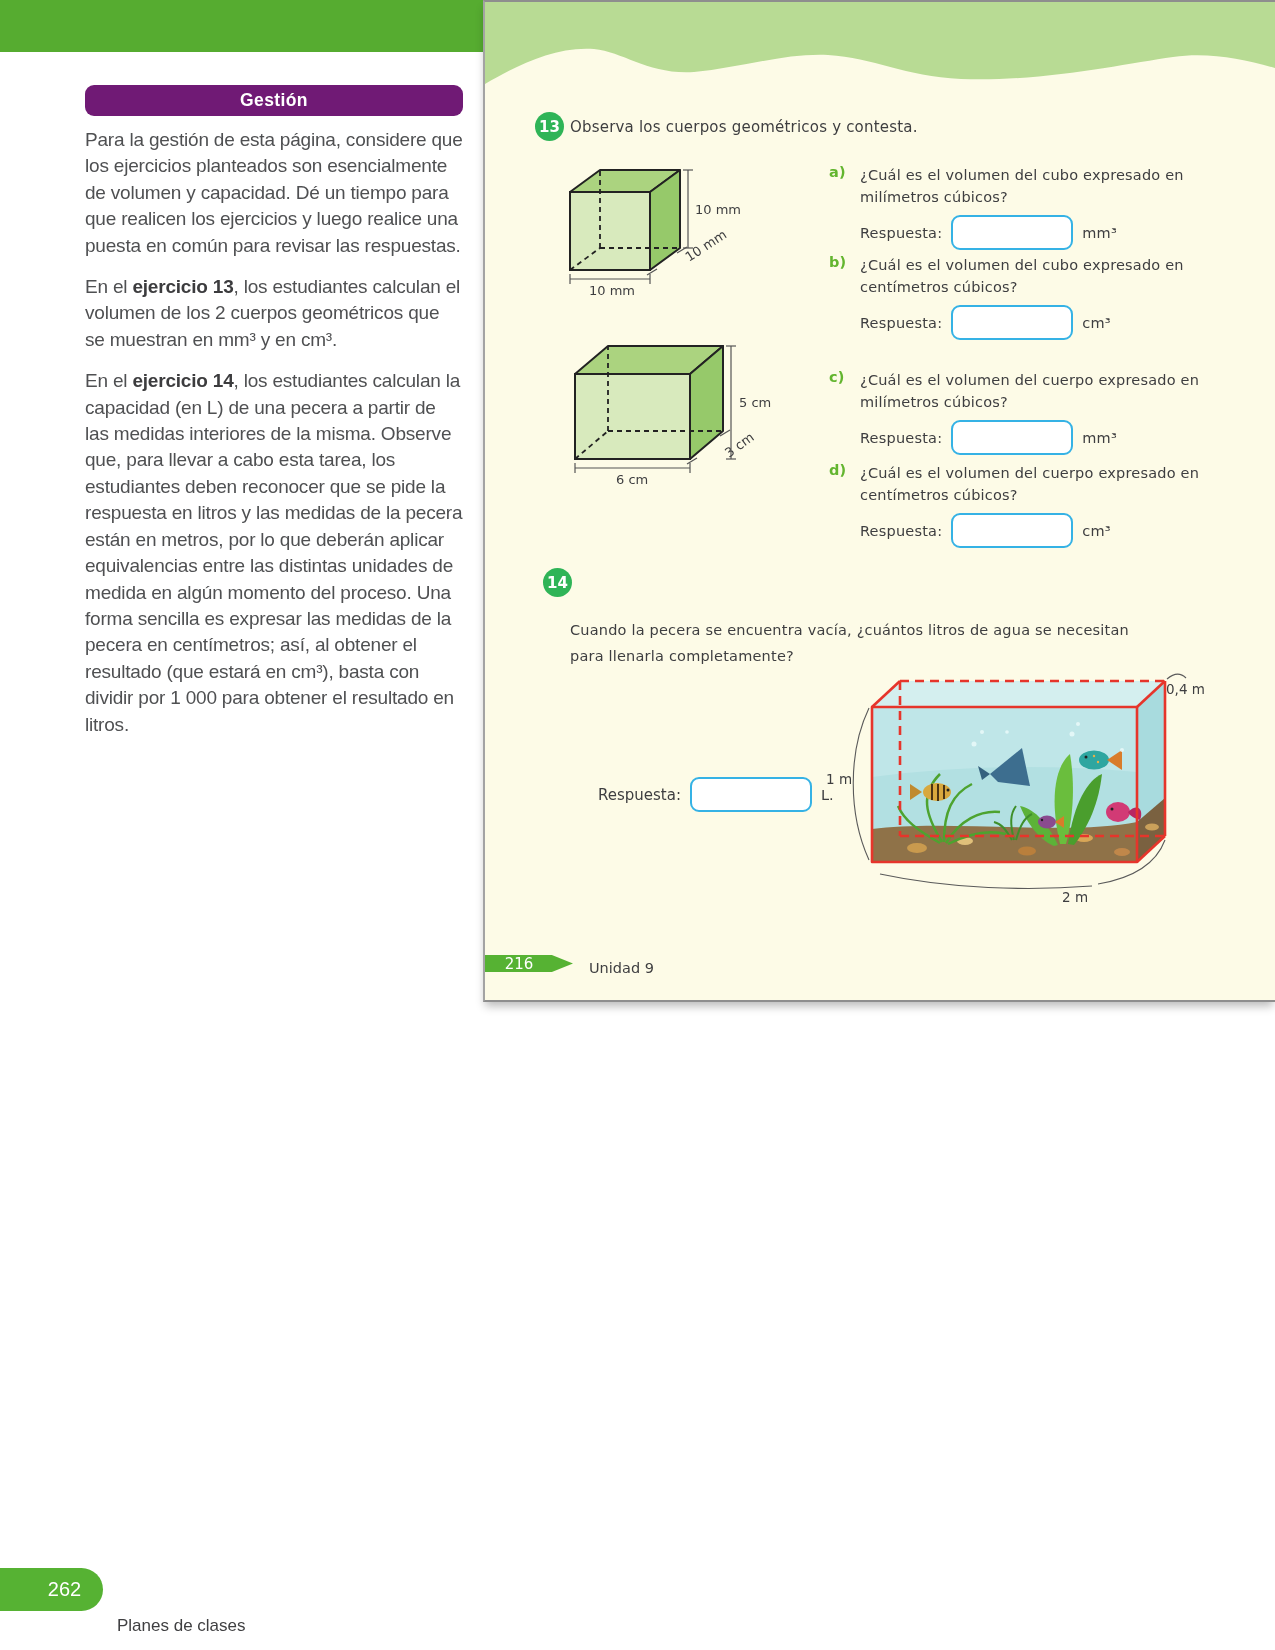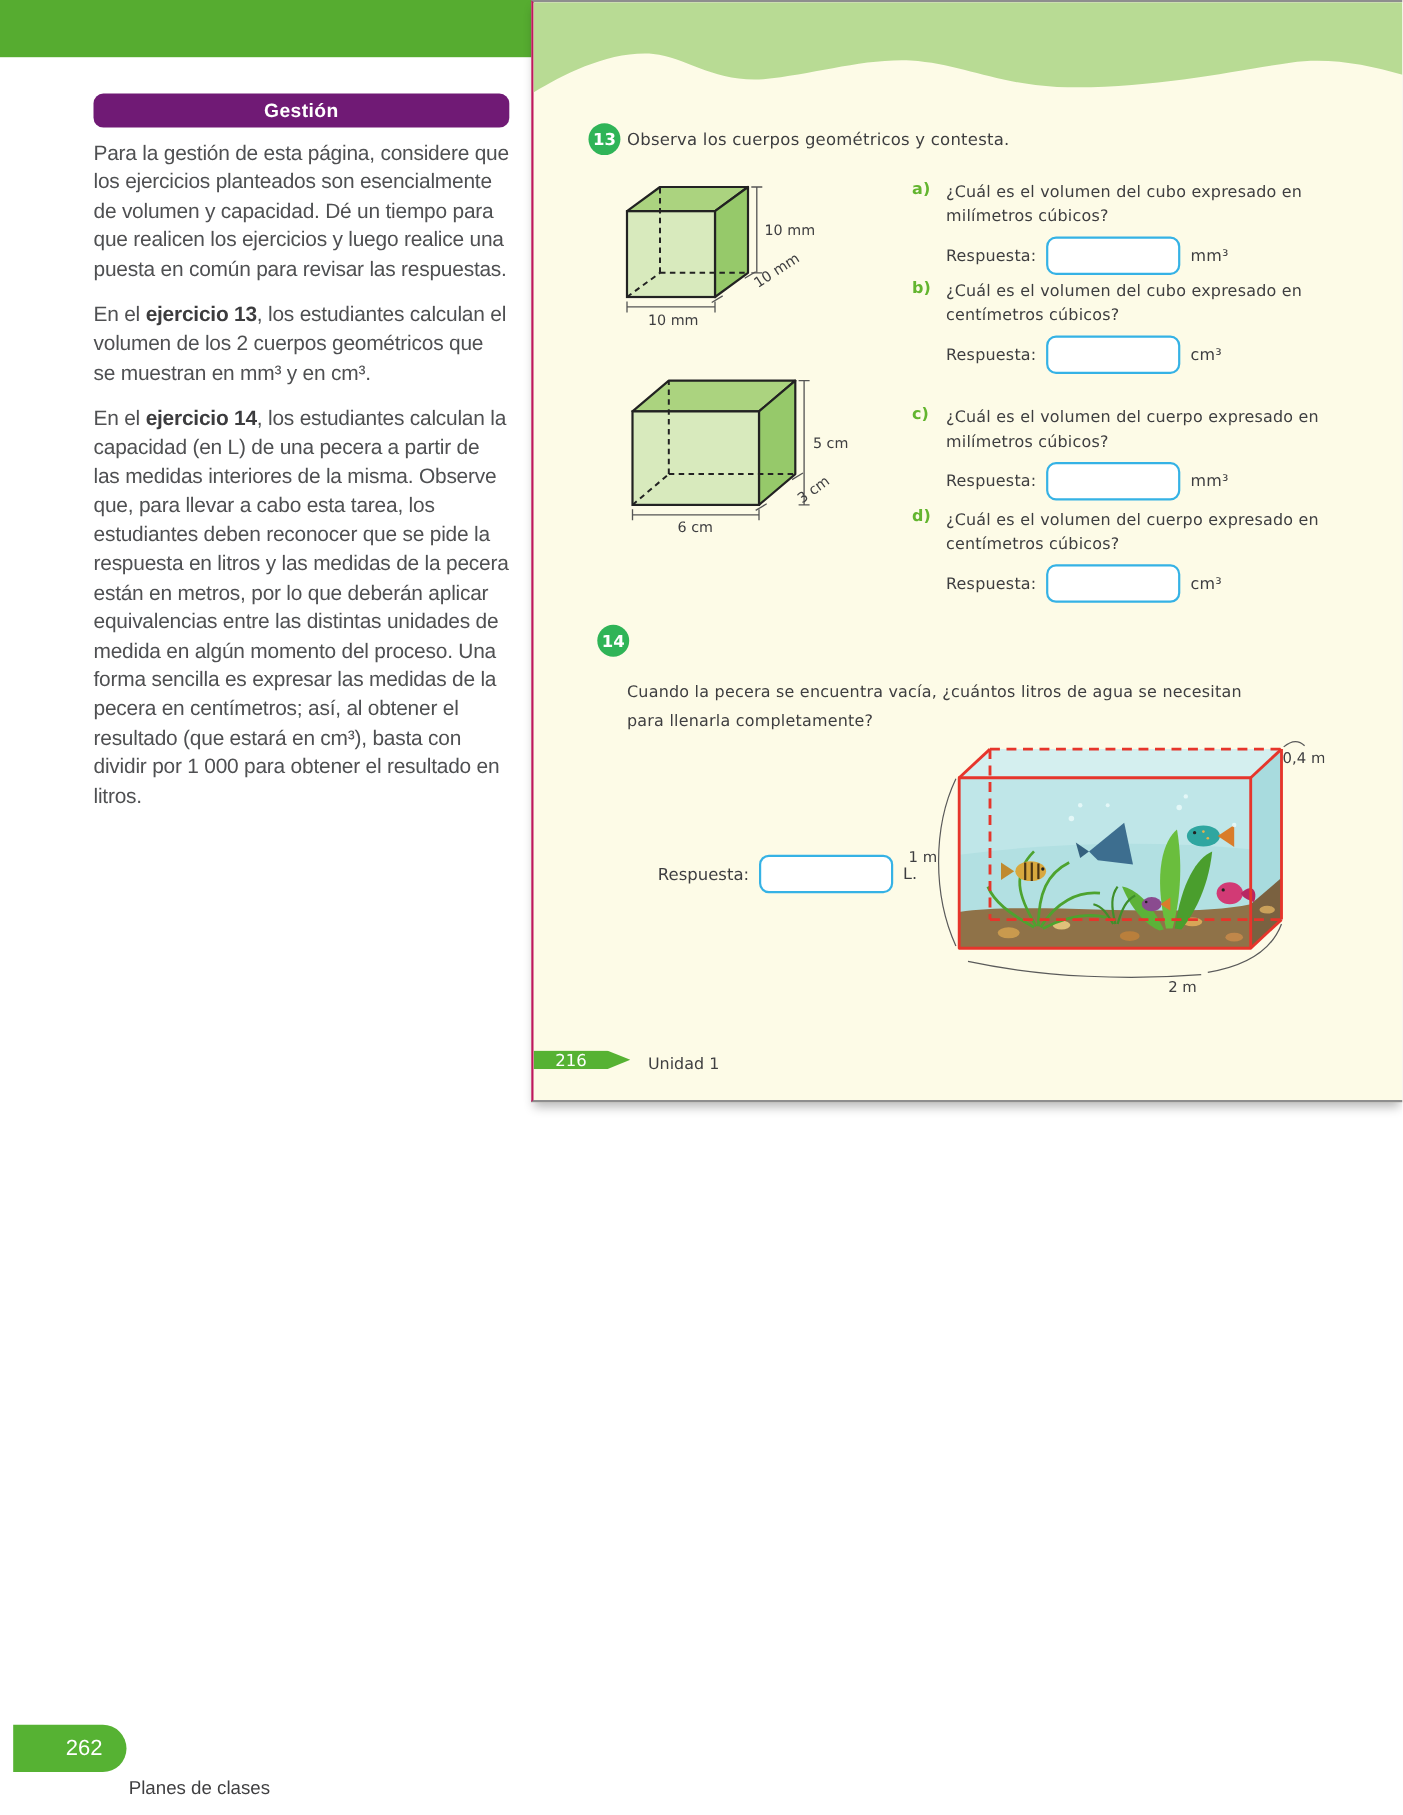--- a/index.html
+++ b/index.html
@@ -12,29 +12,29 @@
   .teacher-col{position:absolute;left:85px;top:85px;width:378px;color:#4f5052;}
   .gestion-box{
     height:31px;border-radius:9px;background:#701a75;color:#ffffff;
     font-size:17.5px;font-weight:bold;letter-spacing:.4px;
     display:flex;align-items:center;justify-content:center;margin-bottom:11px;
   }
   .teacher-col p{margin:0 0 15px 0;font-size:19px;line-height:26.4px;letter-spacing:-0.2px;}
   .teacher-col b{color:#3c3c3e;}
   
   .t-footer-badge{
-    position:absolute;left:12px;top:1568px;width:103px;height:43px;background:#56b233;
+    position:absolute;left:0;top:1568px;width:103px;height:43px;background:#56b233;
     border-radius:0 22px 22px 0;color:#fff;font-size:20px;
     display:flex;align-items:center;justify-content:center;padding-left:26px;box-sizing:border-box;
   }
   .t-footer-label{position:absolute;left:117px;top:1616px;font-size:17px;color:#3f3f41;}
   
   .student-page{
     position:absolute;left:483px;top:0;width:792px;height:1002px;box-sizing:border-box;
-    background:#fdfbe7;border-left:2px solid #be185d;border-top:2px solid #8e8e8e;
+    background:#fdfbe7;border-left:2px solid #a3a3a3;border-top:2px solid #8e8e8e;
     border-bottom:2px solid #8e8e8e;box-shadow:0 6px 9px -2px rgba(0,0,0,.28);
     font-family:"DejaVu Sans",sans-serif;color:#3e3e40;
   }
   .wave{position:absolute;left:0;top:0;}
   .num-badge{
     position:absolute;width:29px;height:29px;border-radius:50%;background:#2fb457;
     color:#fff;font-weight:bold;font-size:15px;display:flex;align-items:center;justify-content:center;
   }
   .prompt{position:absolute;font-size:15px;letter-spacing:.2px;}
   .q{position:absolute;left:344px;width:440px;display:flex;gap:13px;font-size:14.5px;letter-spacing:.2px;}
@@ -282,14 +282,14 @@
       <path d="M345,17 C352,11 358,10 364,16"></path>
       <path d="M343,178 C334,202 312,216 276,222"></path>
       <path d="M58,212 C128,227 206,229 270,224"></path>
     </g>
     <text x="4" y="122" font-size="13.5">1 m</text>
     <text x="344" y="32" font-size="13.5">0,4 m</text>
     <text x="240" y="240" font-size="13.5">2 m</text>
   </svg>
 
   <div class="pg-badge">216</div>
-  <div class="pg-unit">Unidad 1</div>
+  <div class="pg-unit">Unidad 9</div>
 </div>
 
 </body></html>

